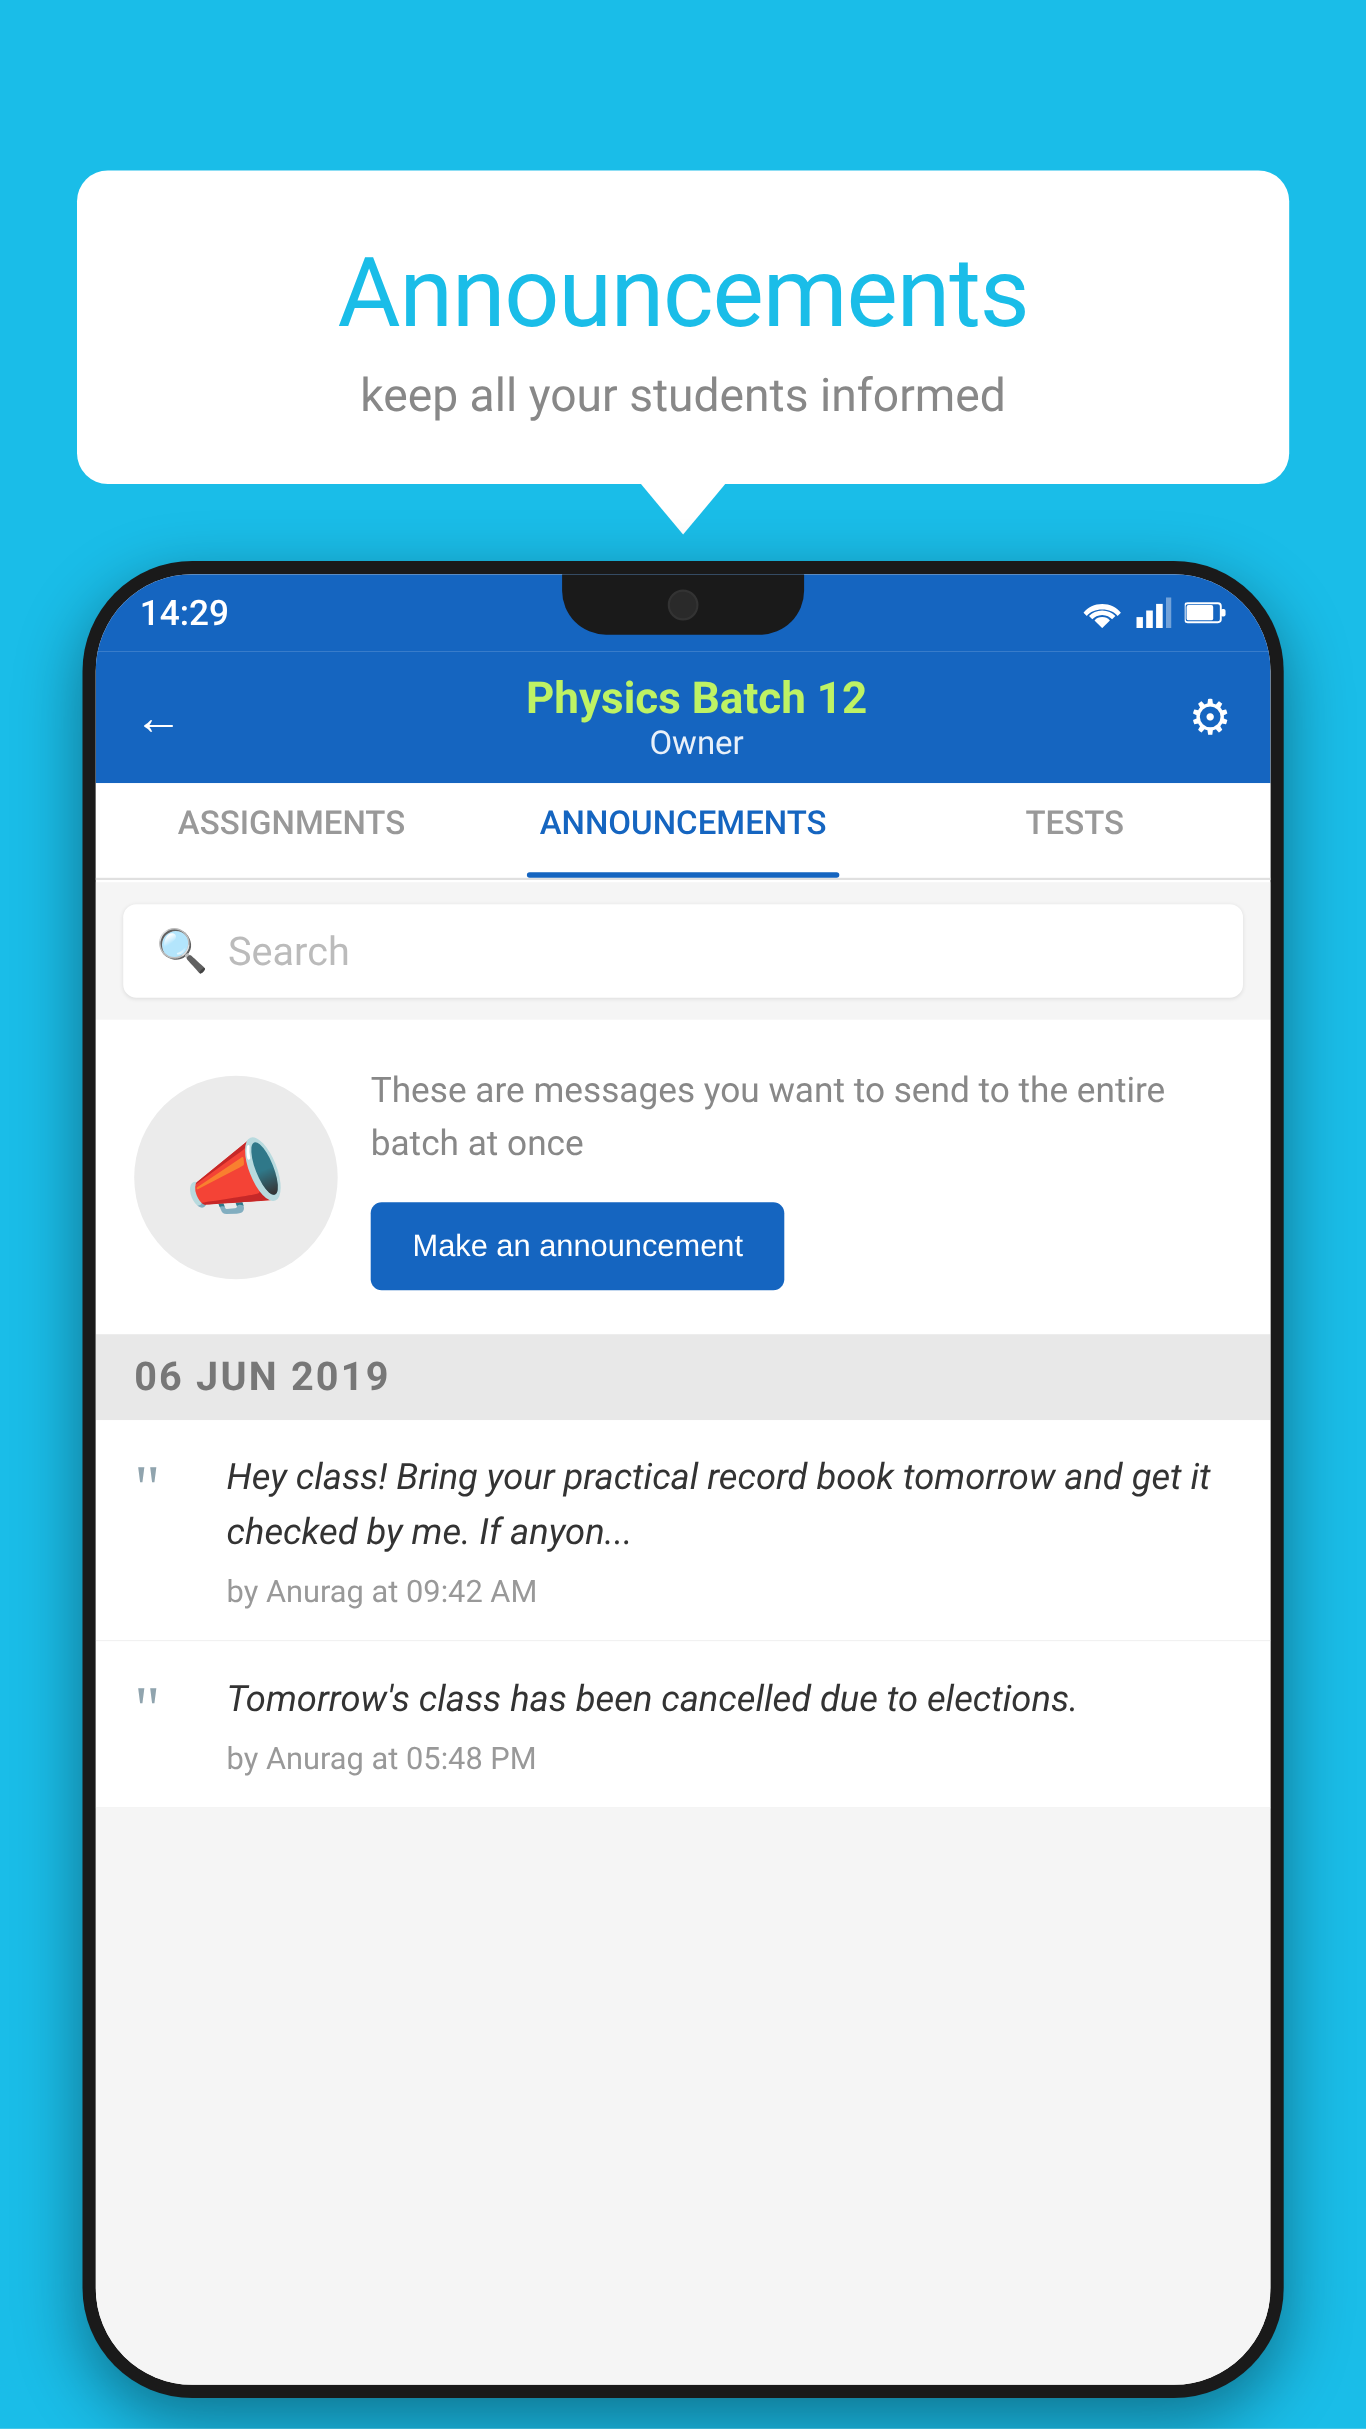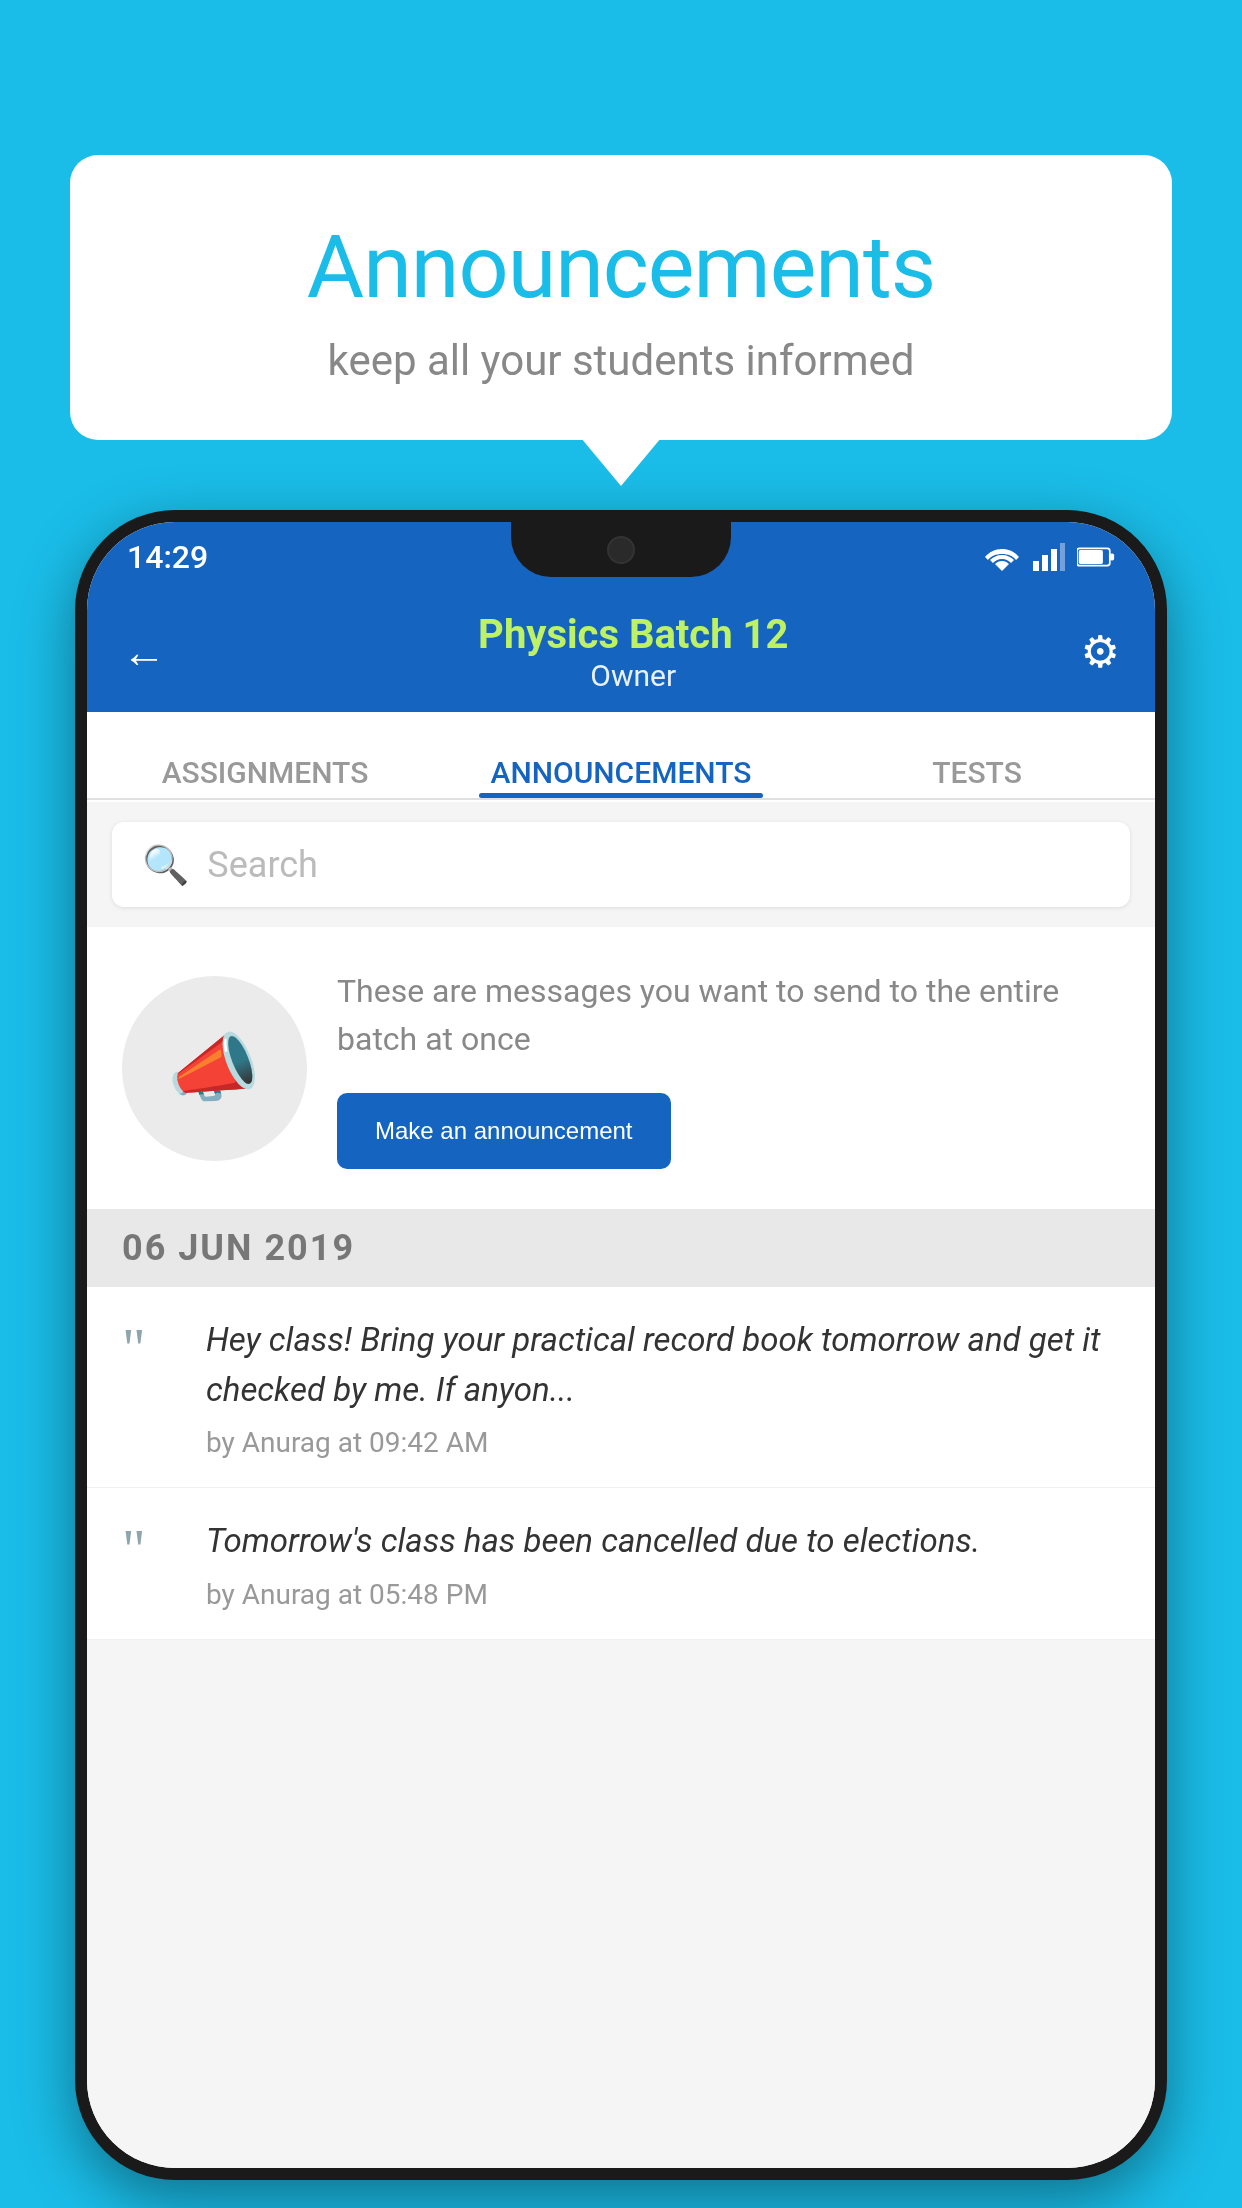--- a/index.html
+++ b/index.html
@@ -202,21 +202,21 @@
       background: white;
       display: flex;
       align-items: flex-end;
       z-index: 4;
       border-bottom: 2px solid #e0e0e0;
     }
 
     .tab {
       flex: 1;
       text-align: center;
-      padding-bottom: 8px;
+      padding-bottom: 32px;
       font-size: 30px;
       font-weight: 500;
       color: #999;
       cursor: pointer;
       position: relative;
     }
 
     .tab.active {
       color: #1565C0;
     }
@@ -302,21 +302,21 @@
       line-height: 1.5;
       margin-bottom: 30px;
     }
 
     .make-announcement-btn {
       background: #1565C0;
       color: white;
       border: none;
       border-radius: 10px;
       padding: 24px 38px;
-      font-size: 24px;
+      font-size: 28px;
       font-weight: 500;
       cursor: pointer;
     }
 
     
     .date-separator {
       background: #e8e8e8;
       padding: 18px 35px;
       font-size: 36px;
       color: #777;

